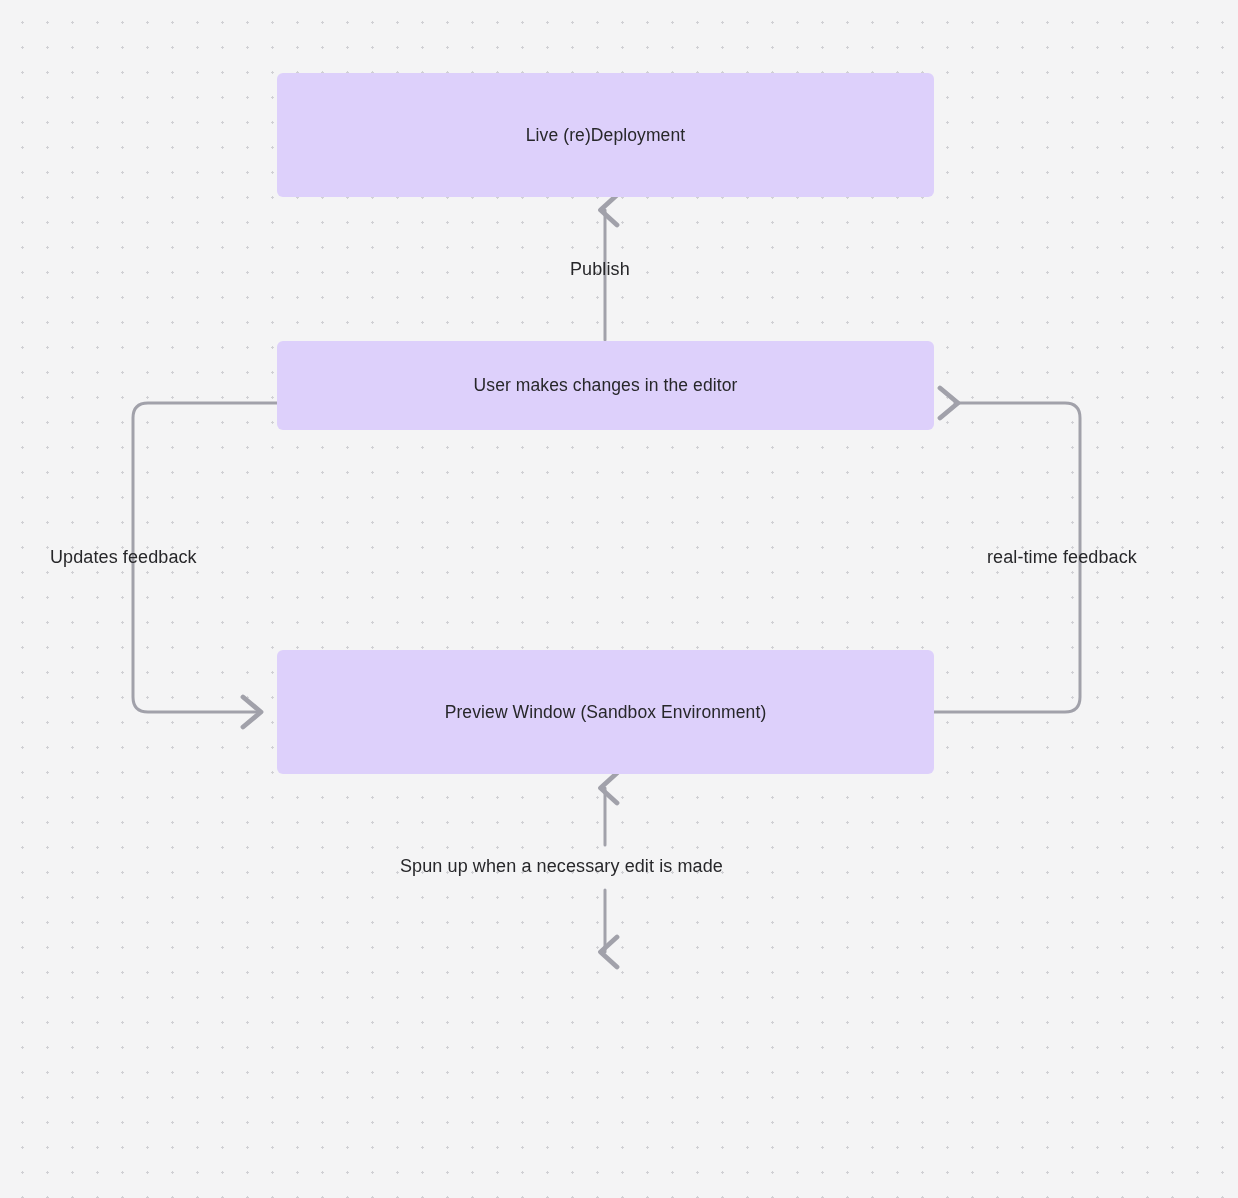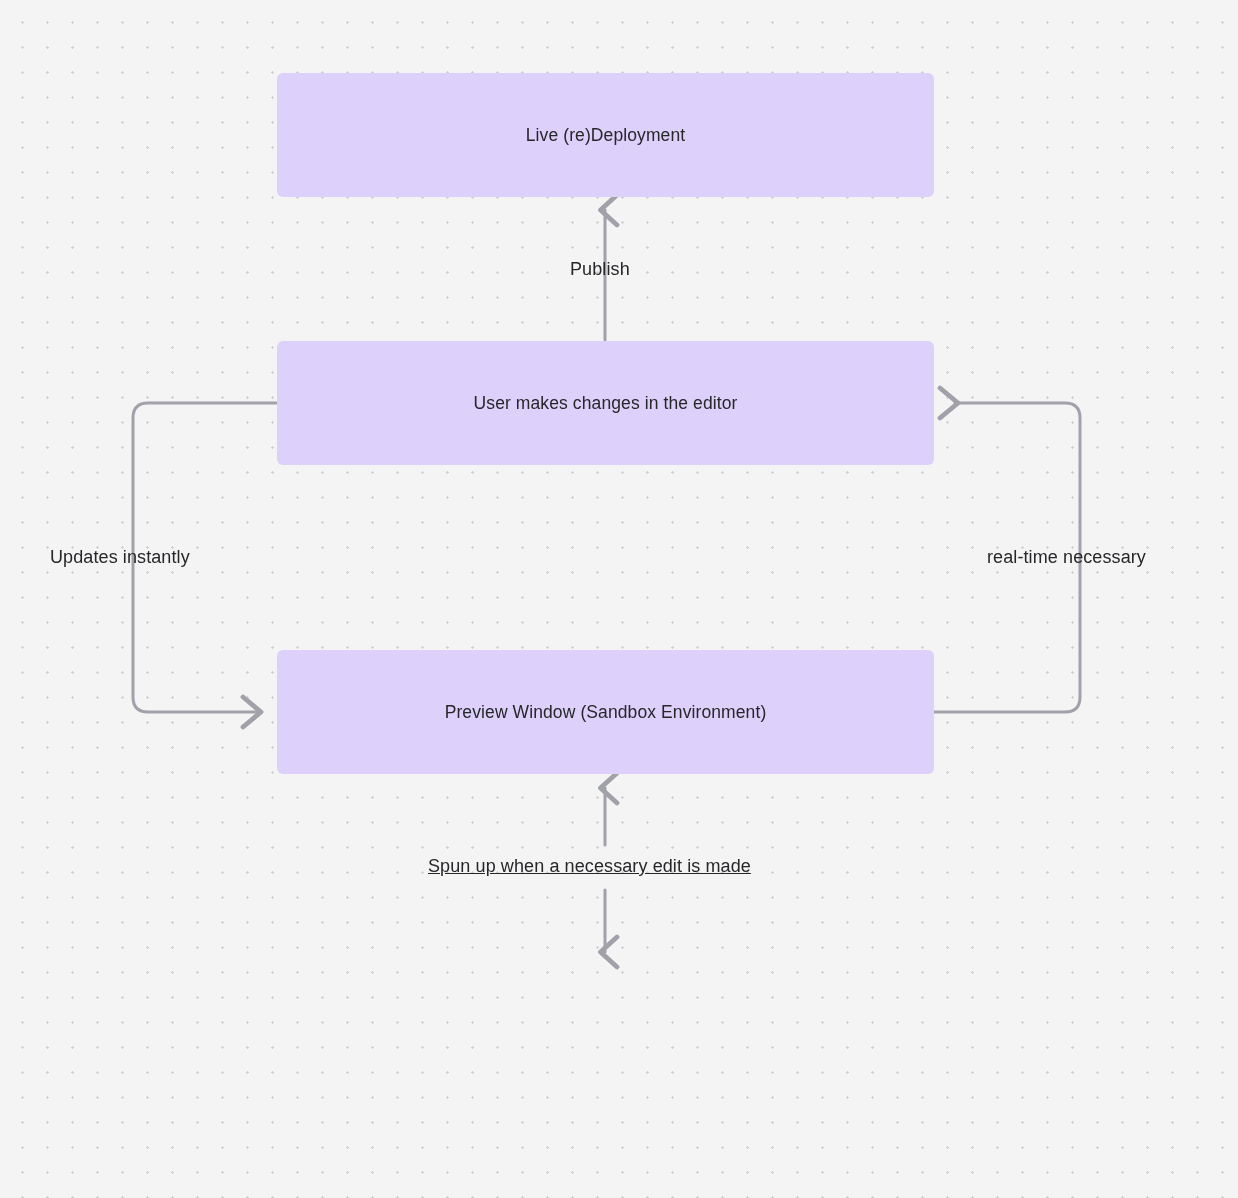--- a/index.html
+++ b/index.html
@@ -92,30 +92,30 @@
     <g>
       <path d="M605,845 L605,788" fill="none" stroke="#a1a1aa" stroke-width="3" stroke-linecap="round" marker-end="url(#arrowUp)"></path>
       <path d="M605,890 L605,952" fill="none" stroke="#a1a1aa" stroke-width="3" stroke-linecap="round" marker-end="url(#arrowDown)"></path>
     </g>
   </svg>
 
   <div class="node" style="left:277px; top:73px; width:657px; height:124px;">
     <span>Live (re)Deployment</span>
   </div>
 
-  <div class="node" style="left:277px; top:341px; width:657px; height:124px;">
+  <div class="node" style="left:277px; top:341px; width:657px; height:89px;">
     <span>User makes changes in the editor</span>
   </div>
 
   <div class="node" style="left:277px; top:650px; width:657px; height:124px;">
     <span>Preview Window (Sandbox Environment)</span>
   </div>
 
 
   <div class="edge-label" style="left:570px; top:259px;">Publish</div>
 
-  <div class="edge-label" style="left:50px; top:547px;">Updates instantly</div>
+  <div class="edge-label" style="left:50px; top:547px;">Updates feedback</div>
 
-  <div class="edge-label" style="left:987px; top:547px;">real-time necessary</div>
+  <div class="edge-label" style="left:987px; top:547px;">real-time feedback</div>
 
-  <div class="edge-label" style="left:428px; top:856px;text-decoration:underline;">Spun up when a necessary edit is made</div>
+  <div class="edge-label" style="left:400px; top:856px;">Spun up when a necessary edit is made</div>
 
 </div>
 
 </body></html>

